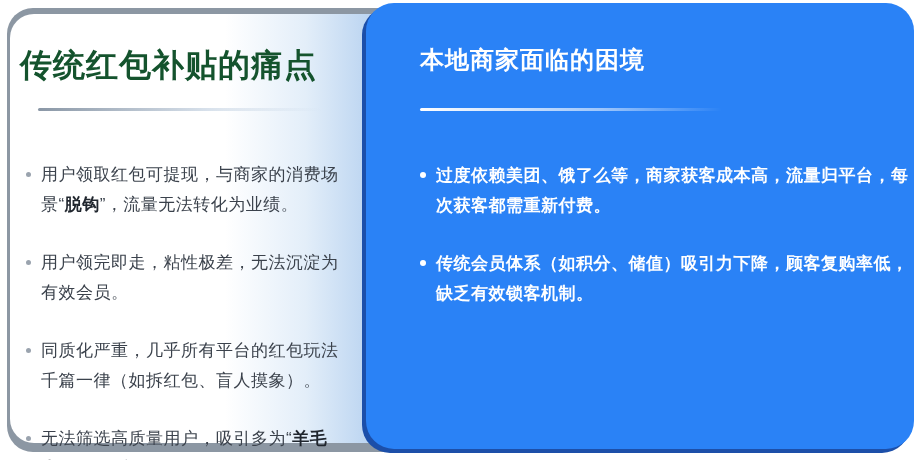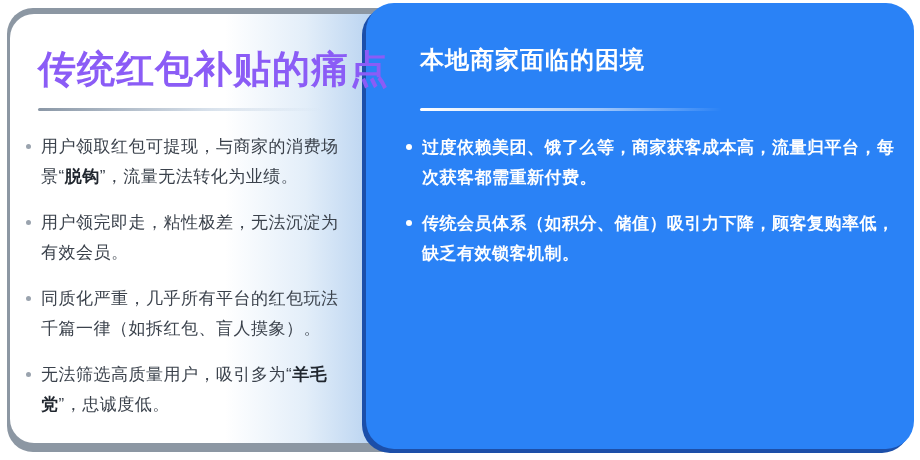--- a/index.html
+++ b/index.html
@@ -23,39 +23,39 @@
   .panel-navy{
     position:absolute;left:362px;top:7px;width:548px;height:446px;
     background:#1C4FA9;border-radius:28px;
   }
   
   .panel-blue{
     position:absolute;left:366px;top:3px;width:548px;height:446px;
     background:#2A82F6;border-radius:28px;
   }
   .title-left{
-    position:absolute;left:38px;top:44px;
-    font-size:38px;font-weight:700;letter-spacing:1px;color:#8b5cf6;
+    position:absolute;left:20px;top:44px;
+    font-size:32px;font-weight:700;letter-spacing:1px;color:#14532d;
   }
   .title-right{
     position:absolute;left:420px;top:44px;
     font-size:24px;font-weight:700;letter-spacing:1px;color:#ffffff;
   }
   .divider-left{
     position:absolute;left:38px;top:108px;width:284px;height:3px;border-radius:2px;
     background:linear-gradient(90deg,#8A97A6 0%,rgba(184,201,220,0.55) 60%,rgba(255,255,255,0) 100%);
   }
   .divider-right{
     position:absolute;left:420px;top:108px;width:302px;height:3px;border-radius:2px;
     background:linear-gradient(90deg,#ffffff 0%,rgba(255,255,255,0.55) 60%,rgba(255,255,255,0) 100%);
   }
   .bullets{position:absolute;}
   .bullets-left{left:26px;top:132px;width:330px;}
-  .bullets-right{left:406px;top:133px;width:500px;}
-  .bullet{display:flex;align-items:flex-start;margin-bottom:16px;}
+  .bullets-right{left:420px;top:133px;width:500px;}
+  .bullet{display:flex;align-items:flex-start;margin-bottom:16px;margin-top:28px;}
   .dot{flex:0 0 auto;width:5px;height:5px;border-radius:50%;margin:12px 10px 0 0;}
   .bullets-left .dot{background:#9AA3AE;width:5px;height:5px;}
   .bullets-right .dot{background:#ffffff;width:6px;height:6px;margin-top:11px;}
   .btext{
     font-size:17px;line-height:30px;white-space:pre-line;letter-spacing:0.5px;
   }
   .bullets-left .btext{color:#3B424C;font-weight:400;width:312px;}
   .bullets-right .btext{color:#ffffff;font-weight:600;width:486px;}
   .bullets-left .btext .b{font-weight:700;color:#20262E;}
   .bullets-right .btext .b{font-weight:800;}

